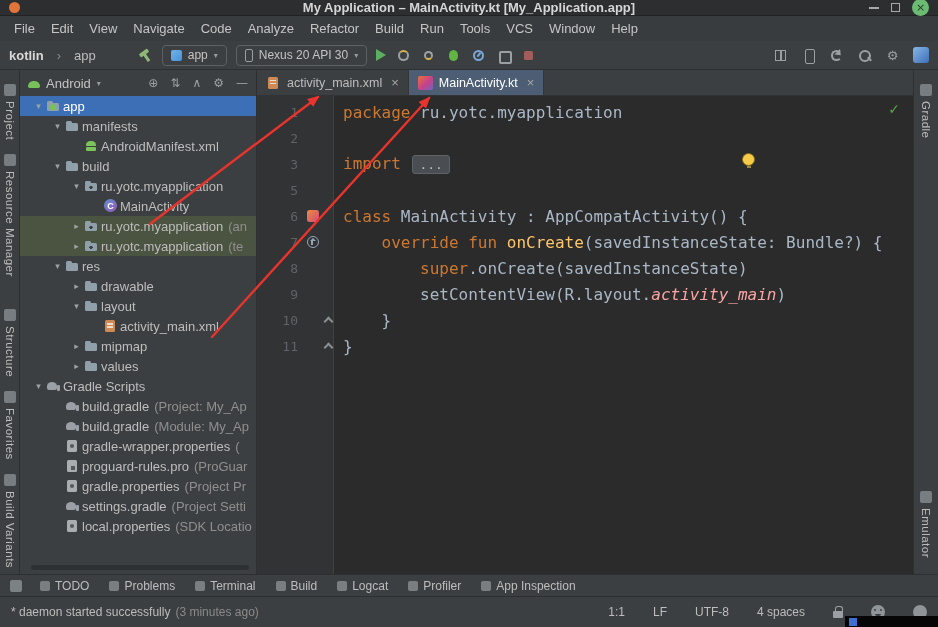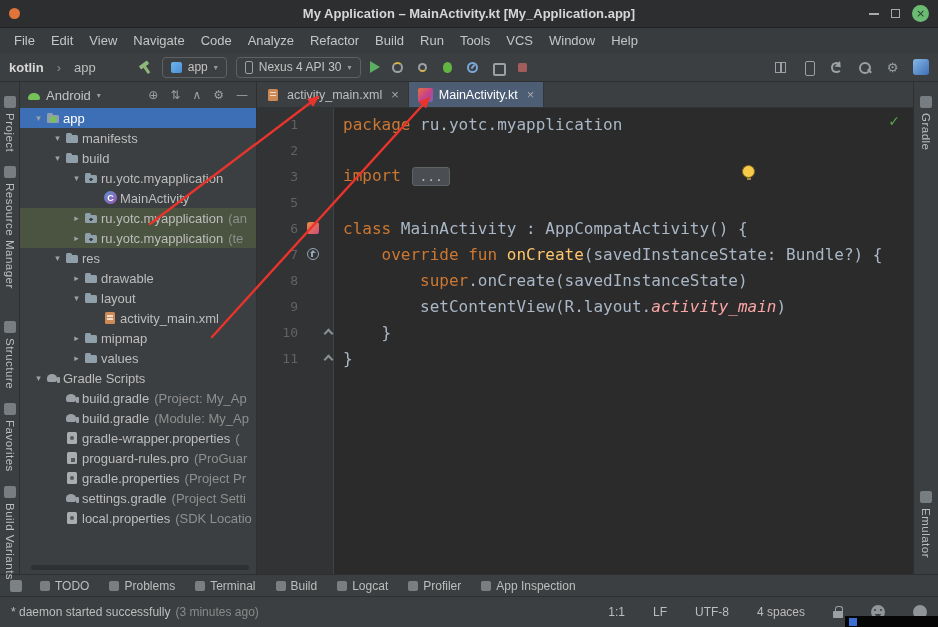--- a/index.html
+++ b/index.html
@@ -2,21 +2,21 @@
 <html><head>
 <meta charset="utf-8">
 <style>
   * { box-sizing: border-box; margin: 0; padding: 0; }
   html,body { width:938px; height:627px; overflow:hidden; background:#1e1e1e;
     font-family:"Liberation Sans","DejaVu Sans",sans-serif; }
   .window { position:relative; width:938px; height:627px; display:flex; flex-direction:column;
     background:#2b2b2b; }
 
   
-  .titlebar { height:28px; flex:none; background:#2c2e30; border-bottom:1px solid #202223;
+  .titlebar { height:16px; flex:none; background:#2c2e30; border-bottom:1px solid #202223;
     display:flex; align-items:center; position:relative; color:#d6d6d6; font-size:13px; }
   .app-dot { width:11px; height:11px; border-radius:50%; background:#e0743a; margin-left:9px; z-index:2; }
   .titlebar .title { position:absolute; left:0; right:0; text-align:center; font-weight:bold; }
   .win-controls { margin-left:auto; display:flex; align-items:center; gap:12px; padding-right:9px; z-index:2; }
   .wc { display:flex; align-items:center; justify-content:center; }
   .wc-min { width:10px; height:2px; background:#a9a9a9; }
   .wc-max { width:9px; height:9px; border:1.5px solid #a9a9a9; }
   .wc-close { width:17px; height:17px; border-radius:50%; background:#6cbb72; color:#23402a;
     font-size:11px; font-family:"DejaVu Sans",sans-serif; }
 
@@ -255,21 +255,21 @@
       <span style="display:flex;gap:9px;">
           <span class="tb-icon ic-build-hammer"></span>
         </span>
       <div class="tb-dd">
         <span class="dd-app-icon"></span>
         <span>app</span>
         <span class="dd-caret">▾</span>
       </div>
       <div class="tb-dd">
         <span class="dd-phone-icon"></span>
-        <span>Nexus 4 API 30</span>
+        <span>Nexus 20 API 30</span>
         <span class="dd-caret">▾</span>
       </div>
       <span style="display:flex;gap:10px;align-items:center;">
           <span class="tb-icon ic-run"></span>
           <span class="tb-icon ic-apply-changes"></span>
           <span class="tb-icon ic-apply-code-changes"></span>
           <span class="tb-icon ic-debug"></span>
           <span class="tb-icon ic-profiler"></span>
           <span class="tb-icon ic-attach-debugger"></span>
           <span class="tb-icon ic-stop"></span>
@@ -331,20 +331,25 @@
           <div class="tree-row selected" style="padding-left: 12px;">
             <span class="chev down"></span>
             <span class="tree-icon ti-android-app-folder"></span>
             <span class="tree-label">app</span>
           </div>
           <div class="tree-row" style="padding-left: 31px;">
             <span class="chev down"></span>
             <span class="tree-icon ti-folder"></span>
             <span class="tree-label">manifests</span>
           </div>
+          <div class="tree-row" style="padding-left: 50px;">
+            <span class="chev none"></span>
+            <span class="tree-icon ti-android-file"></span>
+            <span class="tree-label">AndroidManifest.xml</span>
+          </div>
           <div class="tree-row" style="padding-left: 31px;">
             <span class="chev down"></span>
             <span class="tree-icon ti-folder"></span>
             <span class="tree-label">build</span>
           </div>
           <div class="tree-row" style="padding-left: 50px;">
             <span class="chev down"></span>
             <span class="tree-icon ti-package"></span>
             <span class="tree-label">ru.yotc.myapplication</span>
           </div>

